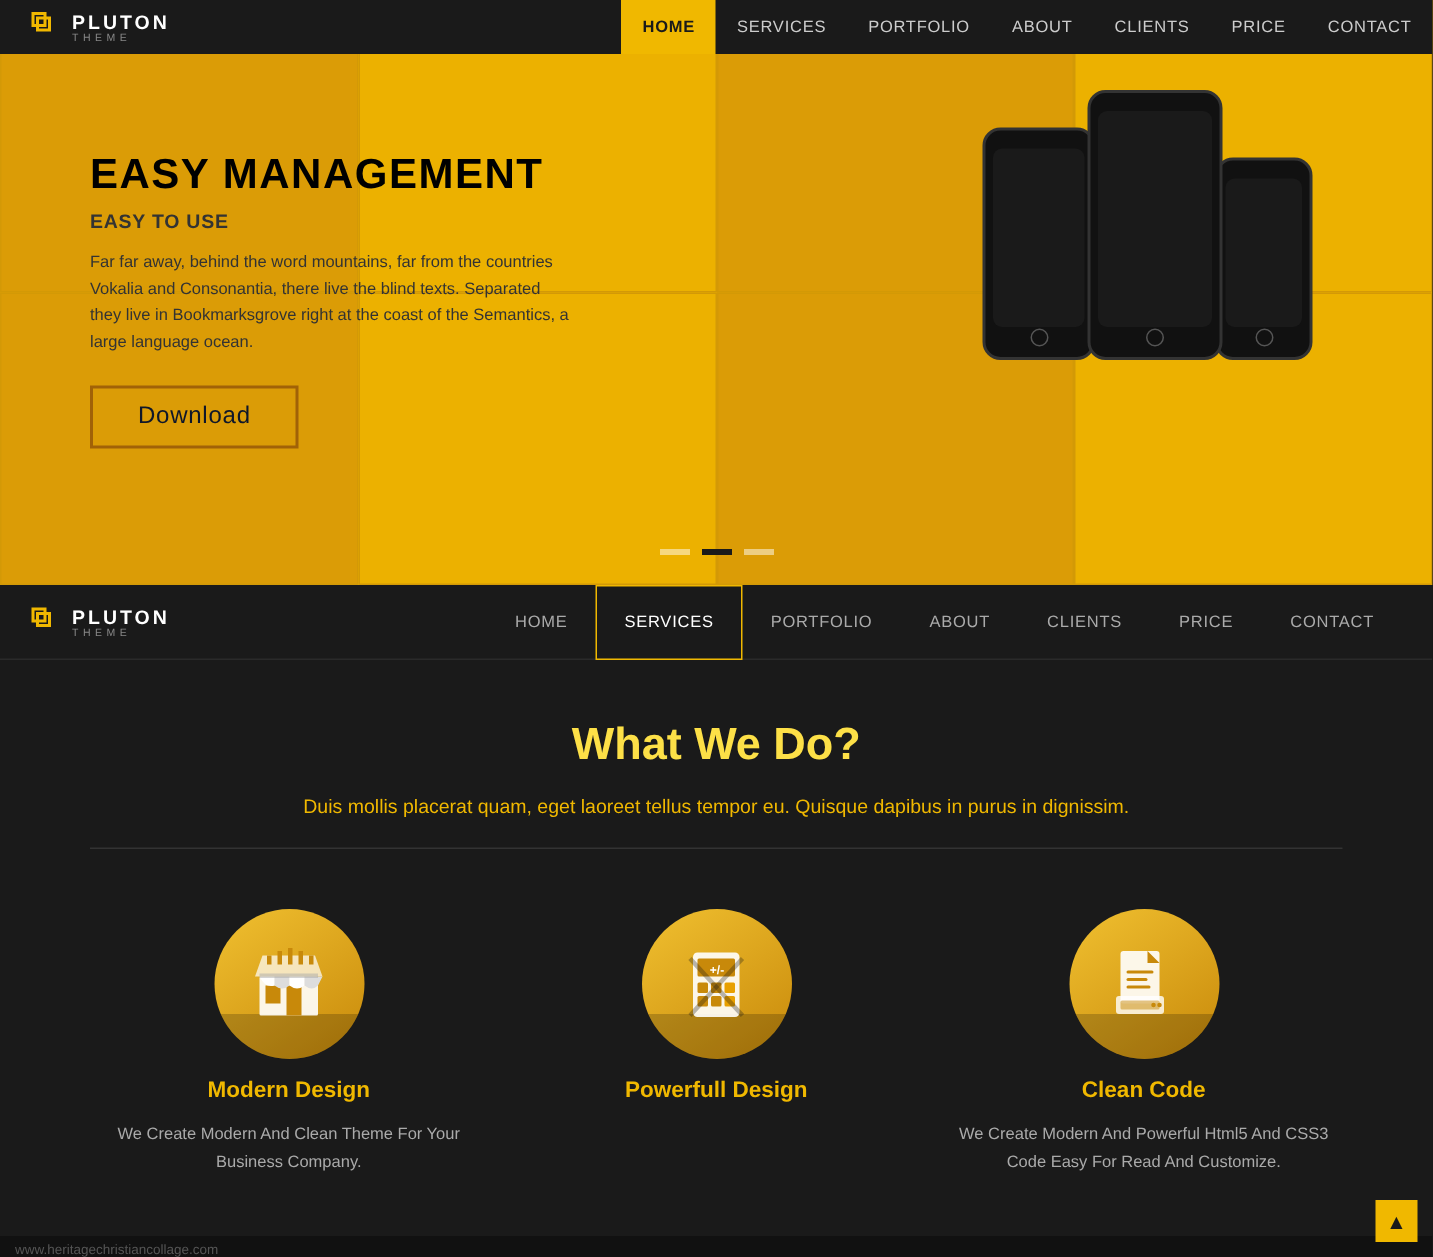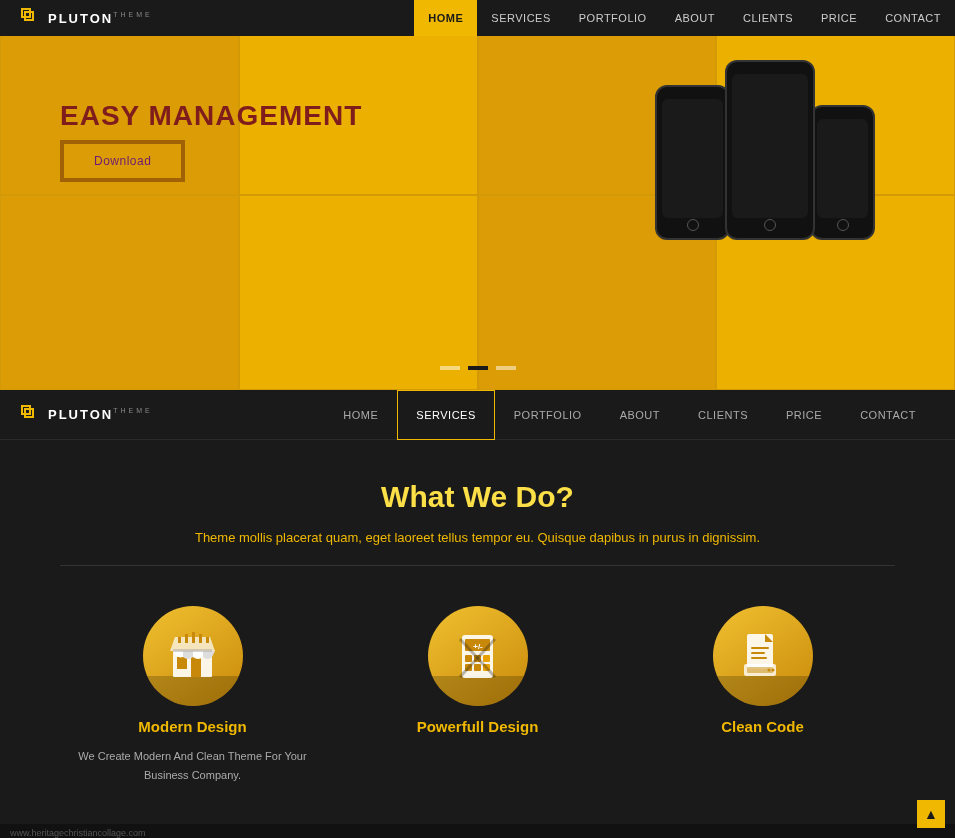--- a/index.html
+++ b/index.html
@@ -51,21 +51,21 @@
       flex: 1;
     }
 
     .logo-icon {
       width: 22px;
       height: 22px;
     }
 
     .logo-text {
       display: flex;
-      flex-direction: row;
+      flex-direction: column;
     }
 
     .logo-name {
       color: #fff;
       font-size: 13px;
       font-weight: bold;
       letter-spacing: 2px;
     }
 
     .logo-sub {
@@ -100,21 +100,21 @@
       position: absolute;
       top: 100px;
       left: 60px;
       z-index: 5;
       max-width: 400px;
     }
 
     .hero-title {
       font-size: 28px;
       font-weight: bold;
-      color: #7f1d1d;
+      color: #000000;
       letter-spacing: 1px;
       margin-bottom: 8px;
     }
 
     .hero-subtitle {
       font-size: 13px;
       color: #333;
       font-weight: bold;
       letter-spacing: 0.5px;
       margin-bottom: 12px;
@@ -123,25 +123,25 @@
     .hero-text {
       font-size: 11px;
       color: #333;
       line-height: 1.6;
       margin-bottom: 20px;
       max-width: 320px;
     }
 
     .hero-btn {
       display: inline-block;
-      border: 4px solid #a16207;
-      color: #701a75;
+      border: 2px solid #a16207;
+      color: #0f172a;
       background: transparent;
       padding: 10px 30px;
-      font-size: 12px;
+      font-size: 16px;
       cursor: pointer;
       letter-spacing: 0.5px;
     }
 
     
     .phone-mockup {
       position: absolute;
       right: 80px;
       top: 60px;
       z-index: 5;
@@ -402,20 +402,22 @@
       <a class="top-nav-link">PORTFOLIO</a>
       <a class="top-nav-link">ABOUT</a>
       <a class="top-nav-link">CLIENTS</a>
       <a class="top-nav-link">PRICE</a>
       <a class="top-nav-link">CONTACT</a>
     </div>
   </nav>
 
   <div class="hero-content">
     <h1 class="hero-title">EASY MANAGEMENT</h1>
+    <p class="hero-subtitle">EASY TO USE</p>
+    <p class="hero-text">Far far away, behind the word mountains, far from the countries Vokalia and Consonantia, there live the blind texts. Separated they live in Bookmarksgrove right at the coast of the Semantics, a large language ocean.</p>
     <button class="hero-btn">Download</button>
   </div>
 
   <div class="phone-mockup">
     <div class="phone phone-medium">
       <div class="phone-screen"></div>
       <div class="phone-btn"></div>
     </div>
     <div class="phone phone-large">
       <div class="phone-screen"></div>
@@ -453,21 +455,21 @@
       <a class="services-nav-link">PORTFOLIO</a>
       <a class="services-nav-link">ABOUT</a>
       <a class="services-nav-link">CLIENTS</a>
       <a class="services-nav-link">PRICE</a>
       <a class="services-nav-link">CONTACT</a>
     </div>
   </nav>
 
   <div class="services-body">
     <h2 class="services-title">What We Do?</h2>
-    <p class="services-subtitle">Theme mollis placerat quam, eget laoreet tellus tempor eu. Quisque dapibus in purus in dignissim.</p>
+    <p class="services-subtitle">Duis mollis placerat quam, eget laoreet tellus tempor eu. Quisque dapibus in purus in dignissim.</p>
     <hr class="services-divider">
 
     <div class="services-cards">
 
       <div class="service-card">
         <div class="service-icon-circle">
 
           <svg class="service-icon-svg" viewBox="0 0 55 55" fill="white">
             <rect x="8" y="22" width="39" height="26" rx="1" fill="white" opacity="0.9"></rect>
             <rect x="12" y="28" width="10" height="12" fill="#c8890a"></rect>
@@ -520,20 +522,21 @@
             <rect x="16" y="23" width="14" height="2" rx="1" fill="#c8890a"></rect>
             <rect x="16" y="28" width="16" height="2" rx="1" fill="#c8890a"></rect>
 
             <rect x="9" y="35" width="32" height="12" rx="2" fill="white" opacity="0.8"></rect>
             <rect x="12" y="38" width="26" height="6" rx="1" fill="#c8890a" opacity="0.5"></rect>
             <circle cx="34" cy="41" r="1.5" fill="#c8890a"></circle>
             <circle cx="38" cy="41" r="1.5" fill="#c8890a"></circle>
           </svg>
         </div>
         <span class="service-card-title">Clean Code</span>
+        <p class="service-card-text">We Create Modern And Powerful Html5 And CSS3 Code Easy For Read And Customize.</p>
       </div>
 
     </div>
   </div>
 </div>
 
 <div class="footer-watermark">
   <span>www.heritagechristiancollage.com</span>
 </div>
 

